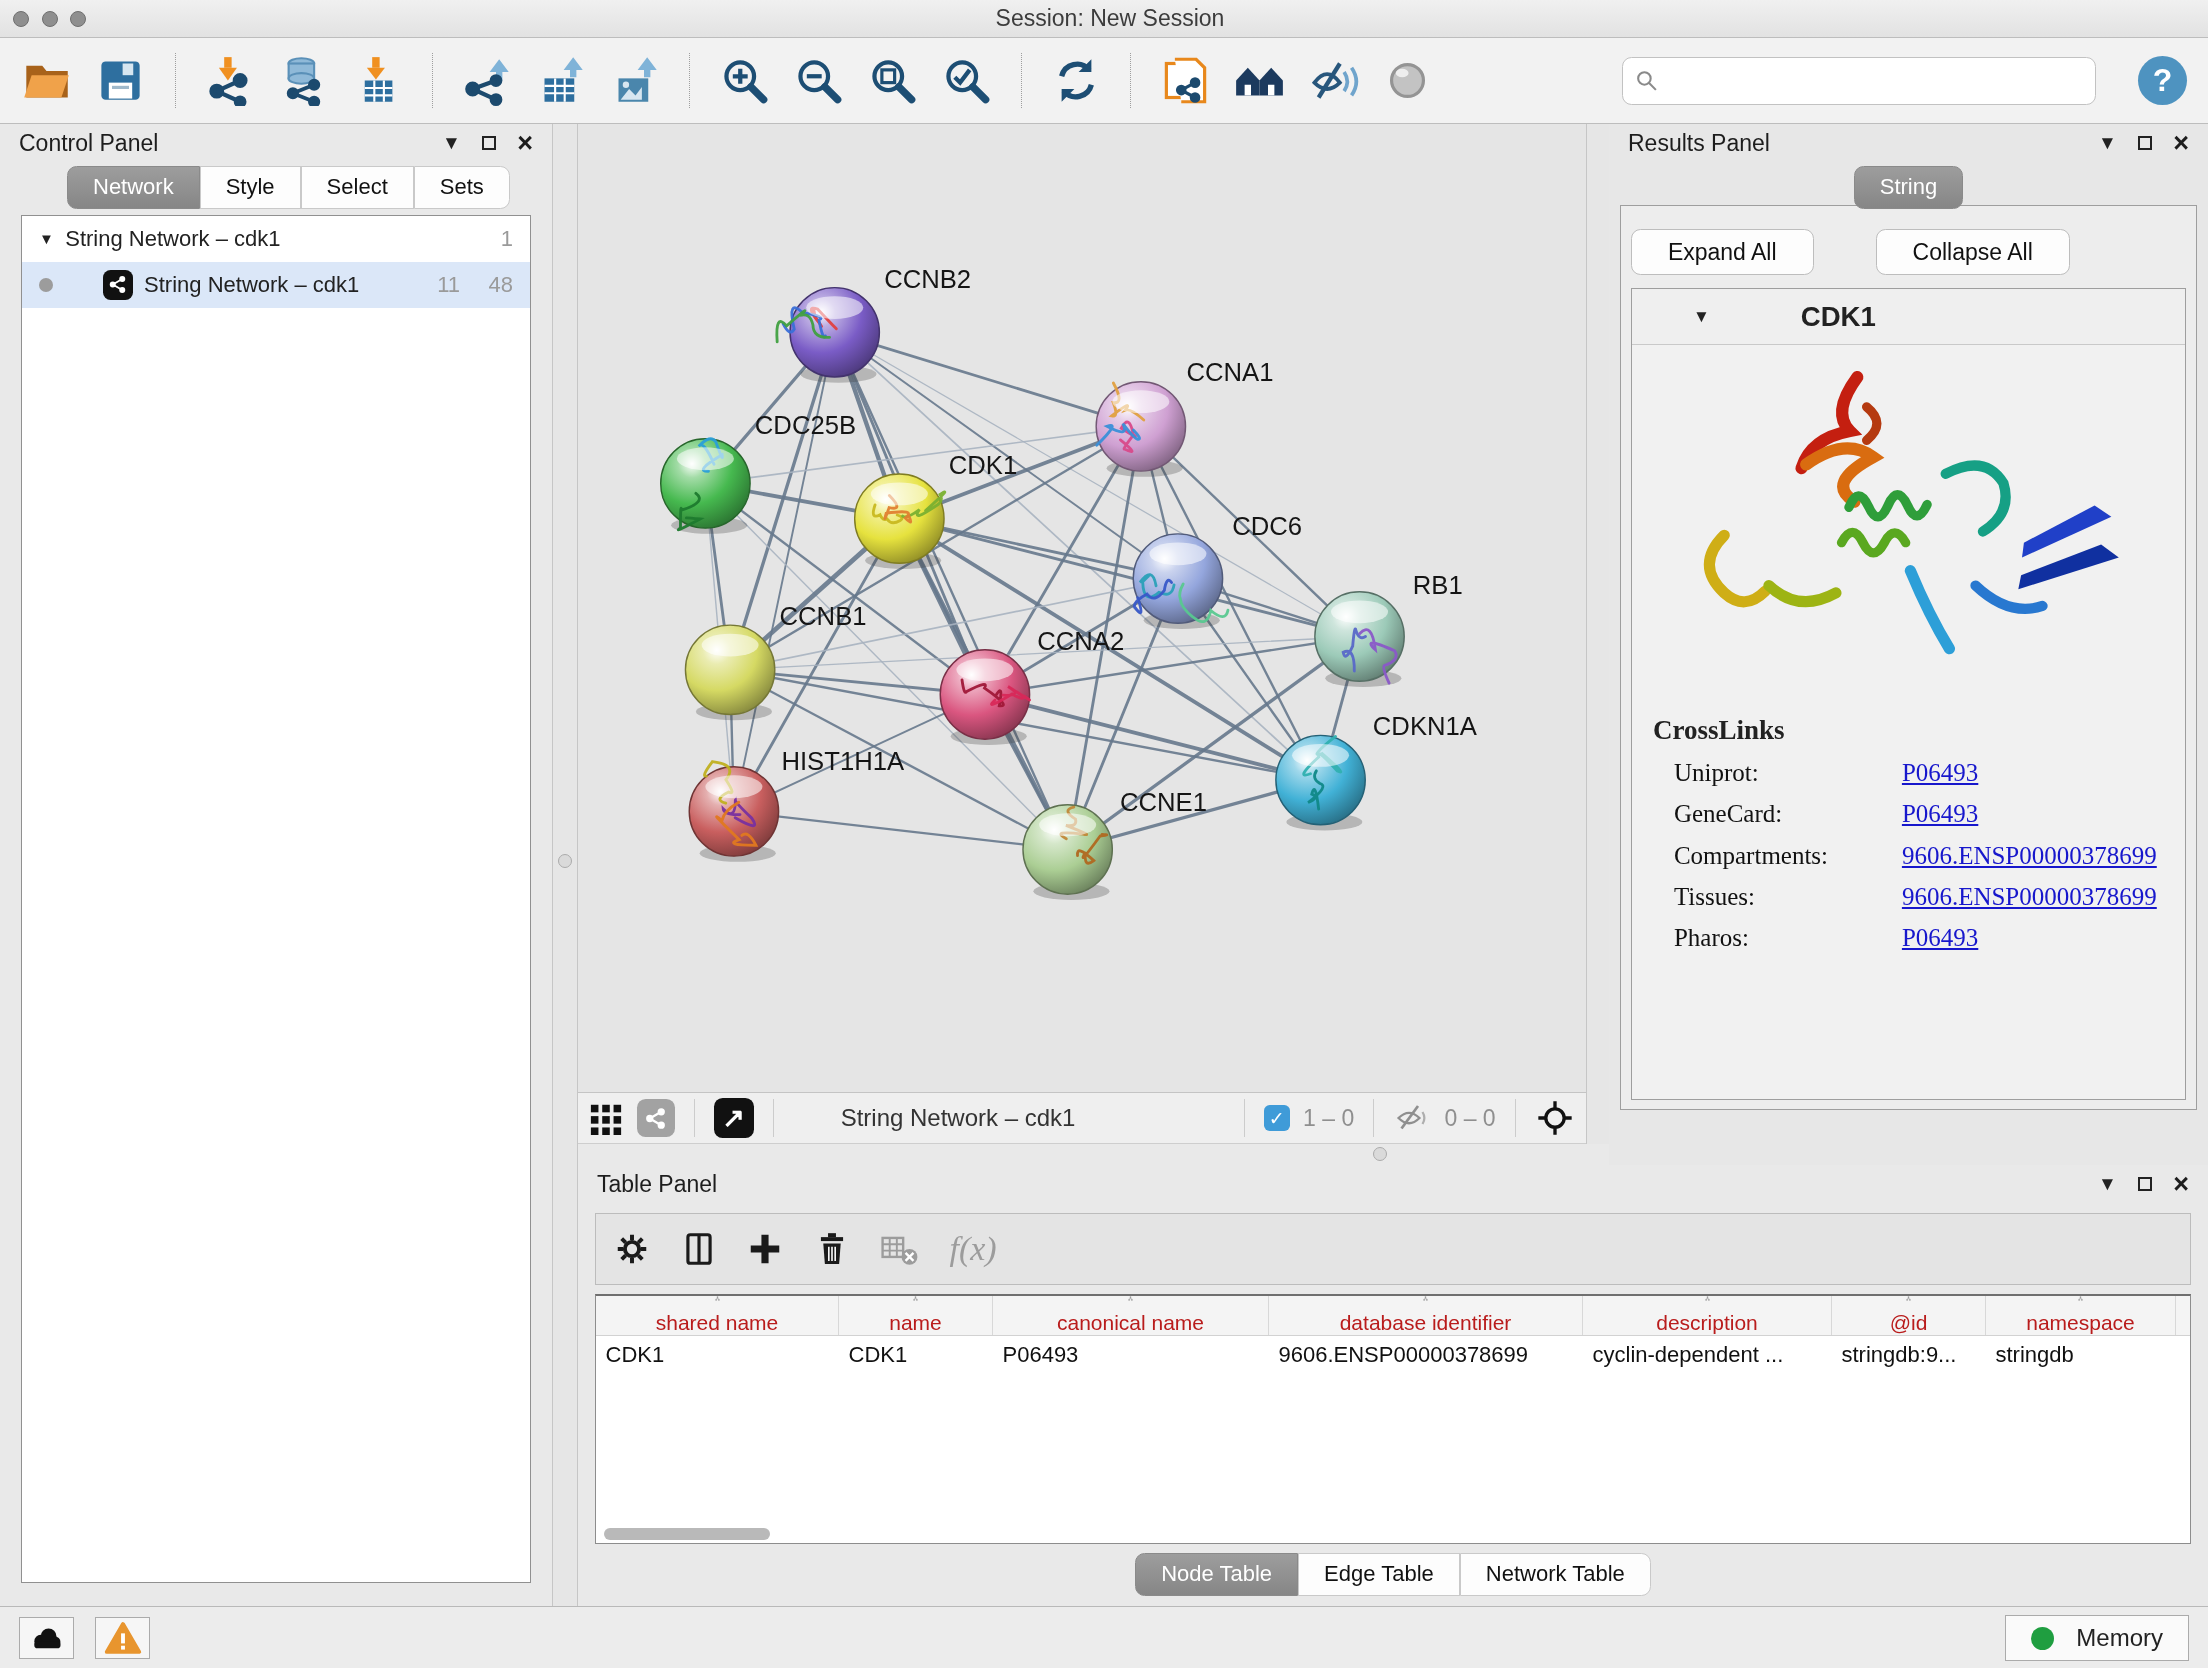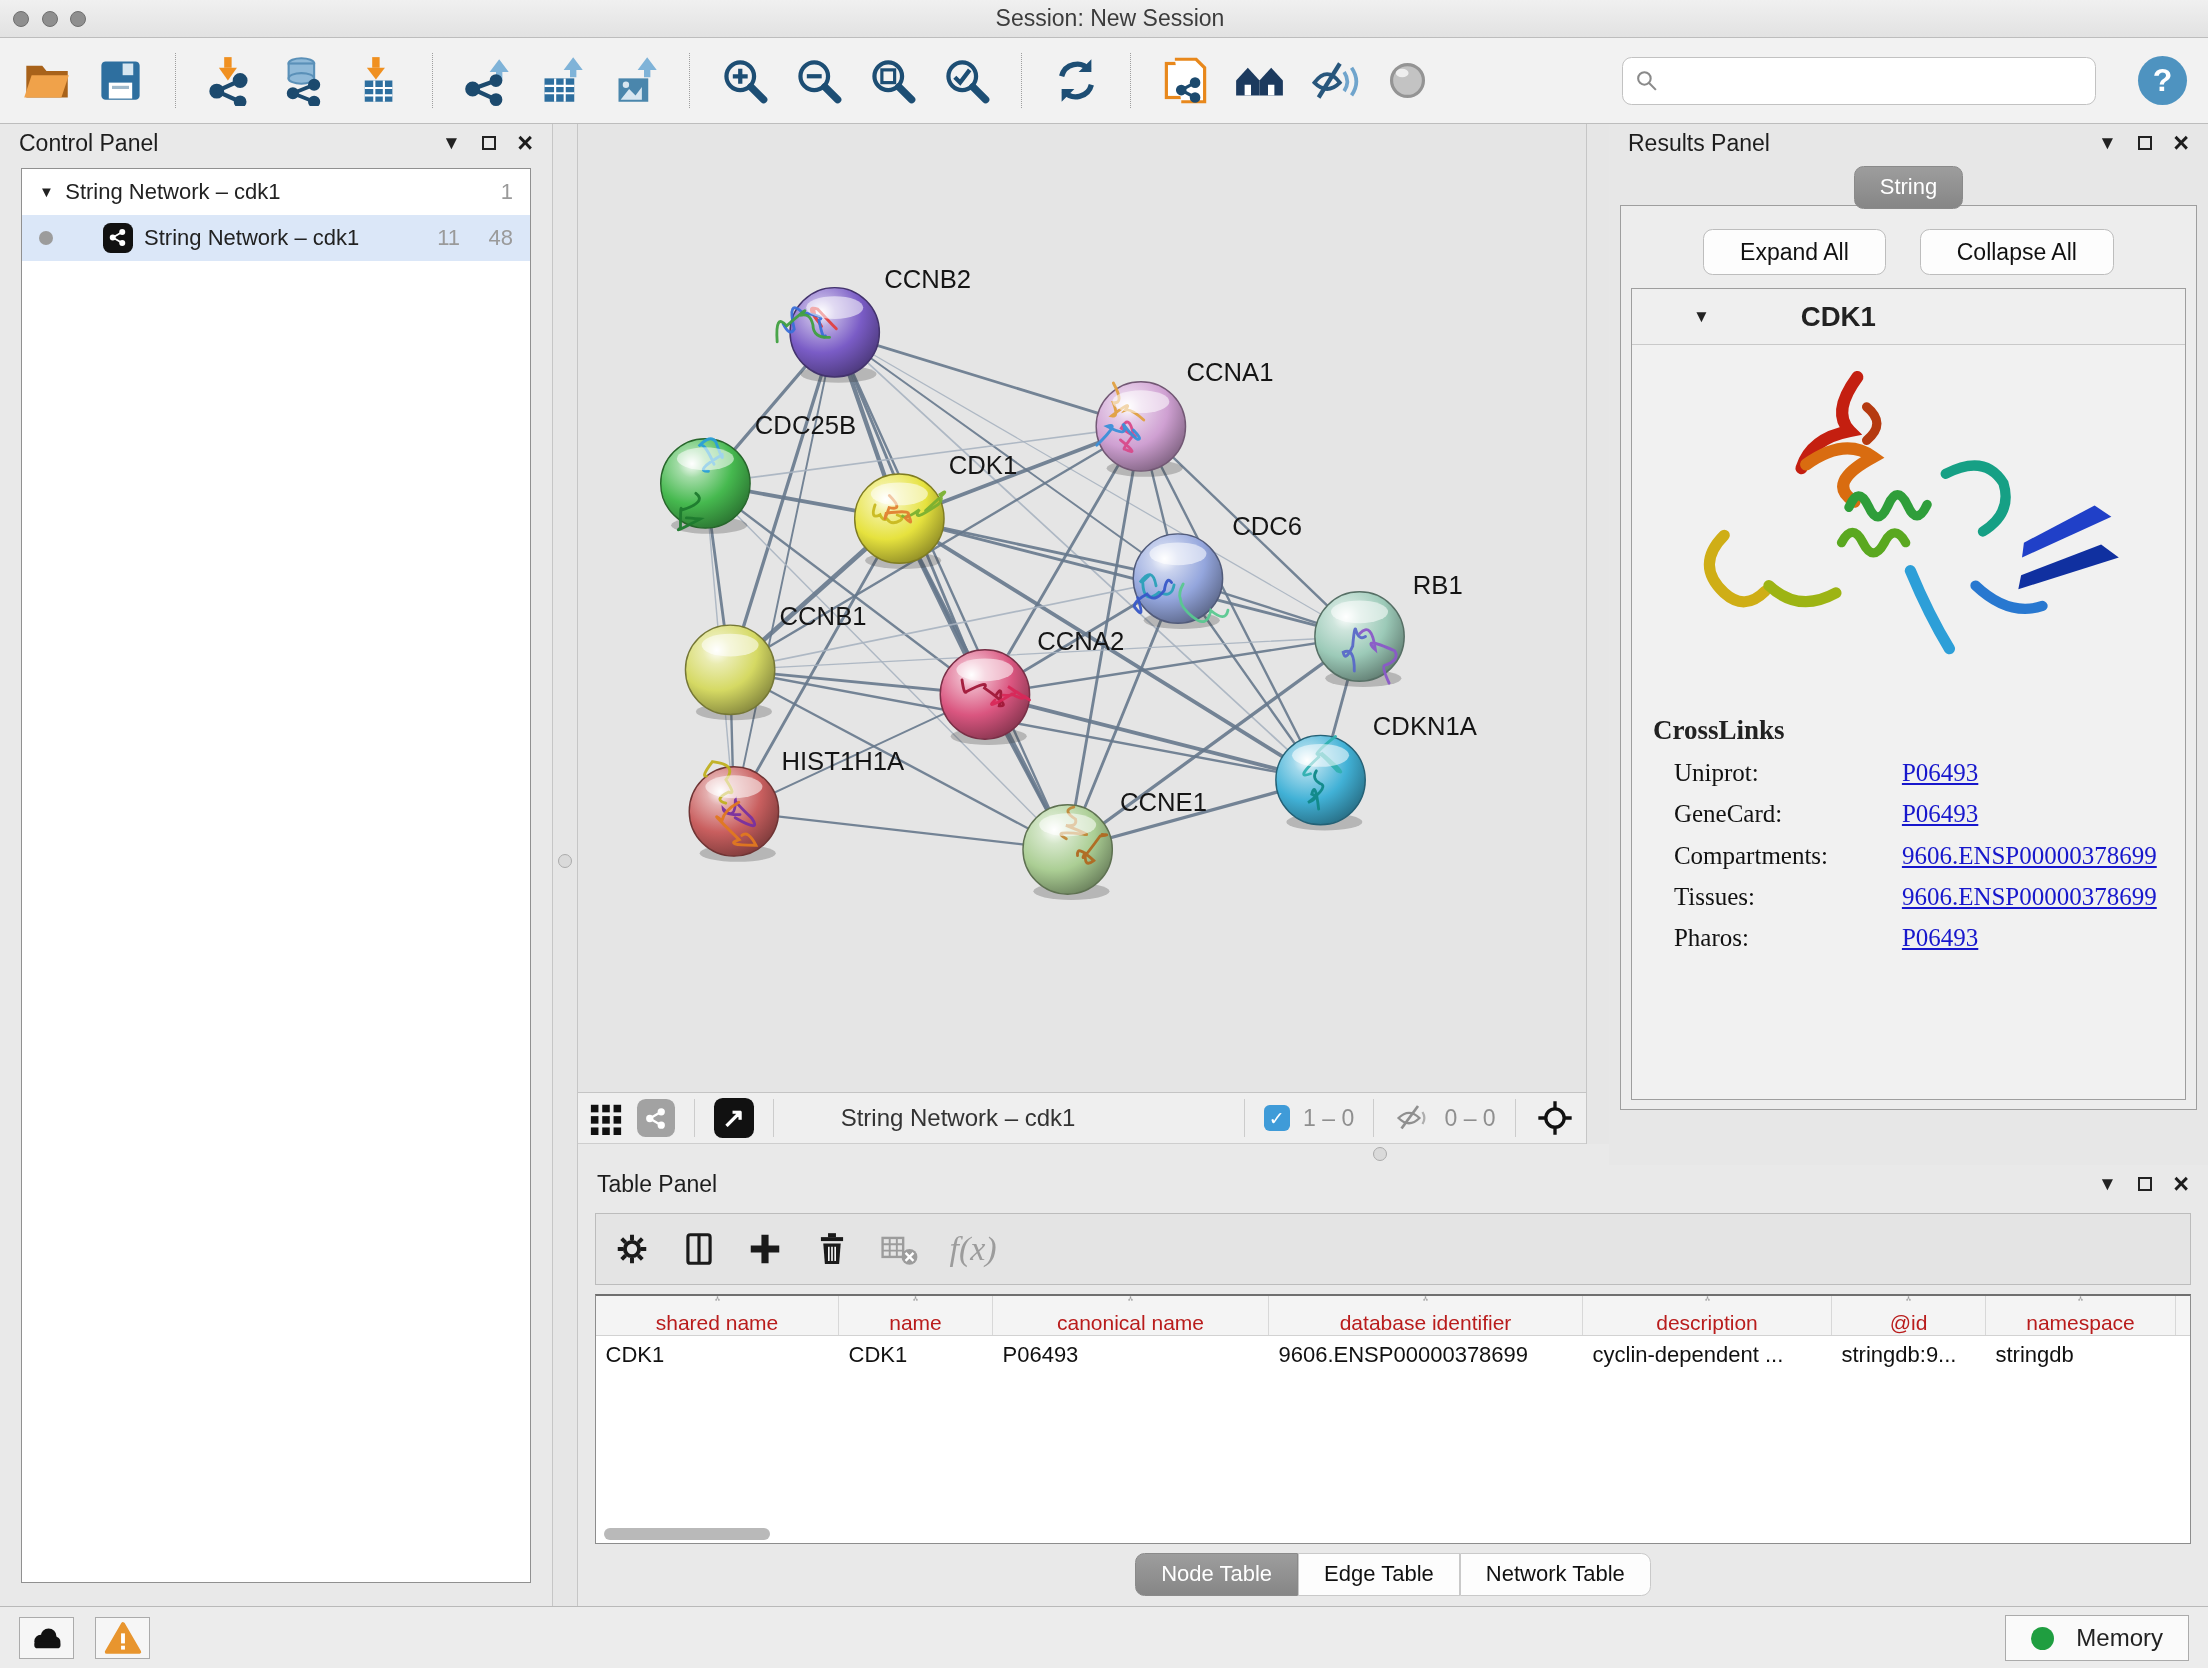--- a/index.html
+++ b/index.html
@@ -63,21 +63,21 @@
   .netname{font-size:24px;color:#333;margin-left:48px;}
   .nb-sep{height:38px;border-left:1px solid #cccccc;margin:0 5.7px;}
   .cbx{width:26px;height:26px;background:#3f9bd8;border-radius:5.7px;color:#fff;font-size:19px;display:flex;
        align-items:center;justify-content:center;}
   .cnt{color:#8f8f8f;font-size:23px;}
   .blackchip{width:40px;height:40px;background:#111;border-radius:8.6px;color:#fff;font-size:27px;font-weight:bold;
              display:flex;align-items:center;justify-content:center;}
   .graychip{width:38px;height:38px;background:#a2a2a2;border-radius:8.6px;display:flex;align-items:center;justify-content:center;}
   
   .rp-box{margin:0 11.4px;background:#ededed;border:1.9px solid #9e9e9e;height:905px;display:flex;flex-direction:column;padding:9.5px;}
-  .rp-btnrow{display:flex;justify-content:center;gap:34px;padding:13.3px 0;}
+  .rp-btnrow{display:flex;gap:62px;padding:13.3px 0;}
   .btn{background:#fdfdfd;border:1px solid #bdbdbd;border-radius:9.5px;font-size:23px;padding:8.6px 36px;color:#111;}
   .gene-sec{border:1px solid #9e9e9e;background:#f1f1f1;flex:1;display:flex;flex-direction:column;overflow:hidden;}
   .gene-head{display:flex;align-items:center;padding:11.4px 0 11.4px 61px;border-bottom:1px solid #c9c9c9;background:#efefef;}
   .gene-name{font-size:27.6px;font-weight:bold;margin-left:91px;}
   .gene-desc{font-size:24px;padding:13.3px 0 5.7px 25px;border-bottom:1px solid #dcdcdc;}
   .protein{display:flex;justify-content:center;padding:5.7px 0;}
   .xl{font-family:"Liberation Serif",serif;padding:23px 0 0 21px;}
   .xl-title{font-size:27px;font-weight:bold;margin-bottom:13.3px;}
   .xl-row{display:flex;font-size:25px;margin:13.3px 0 13.3px 21px;}
   .xl-row .lab{width:228px;color:#111;}
@@ -284,20 +284,26 @@
   <div class="main">
 
     <div class="cpanel">
       <div class="phead">
         <span>Control Panel</span>
         <span class="sp"></span>
         <span class="wico">▼</span>
         <span class="float-ico"></span>
         <span class="close-ico">×</span>
       </div>
+      <div class="segrow" id="cp-tabs">
+          <div class="seg active">Network</div>
+          <div class="seg">Style</div>
+          <div class="seg">Select</div>
+          <div class="seg">Sets</div>
+        </div>
       <div class="cp-list">
         <div class="trow">
           <span style="font-size:15px">▼</span>
           <span>String Network – cdk1</span>
           <span class="grow"></span>
           <span class="num">1</span>
         </div>
         <div class="trow sel">
           <span class="graydot"></span>
           <span class="chip" style="margin-left:38px">

